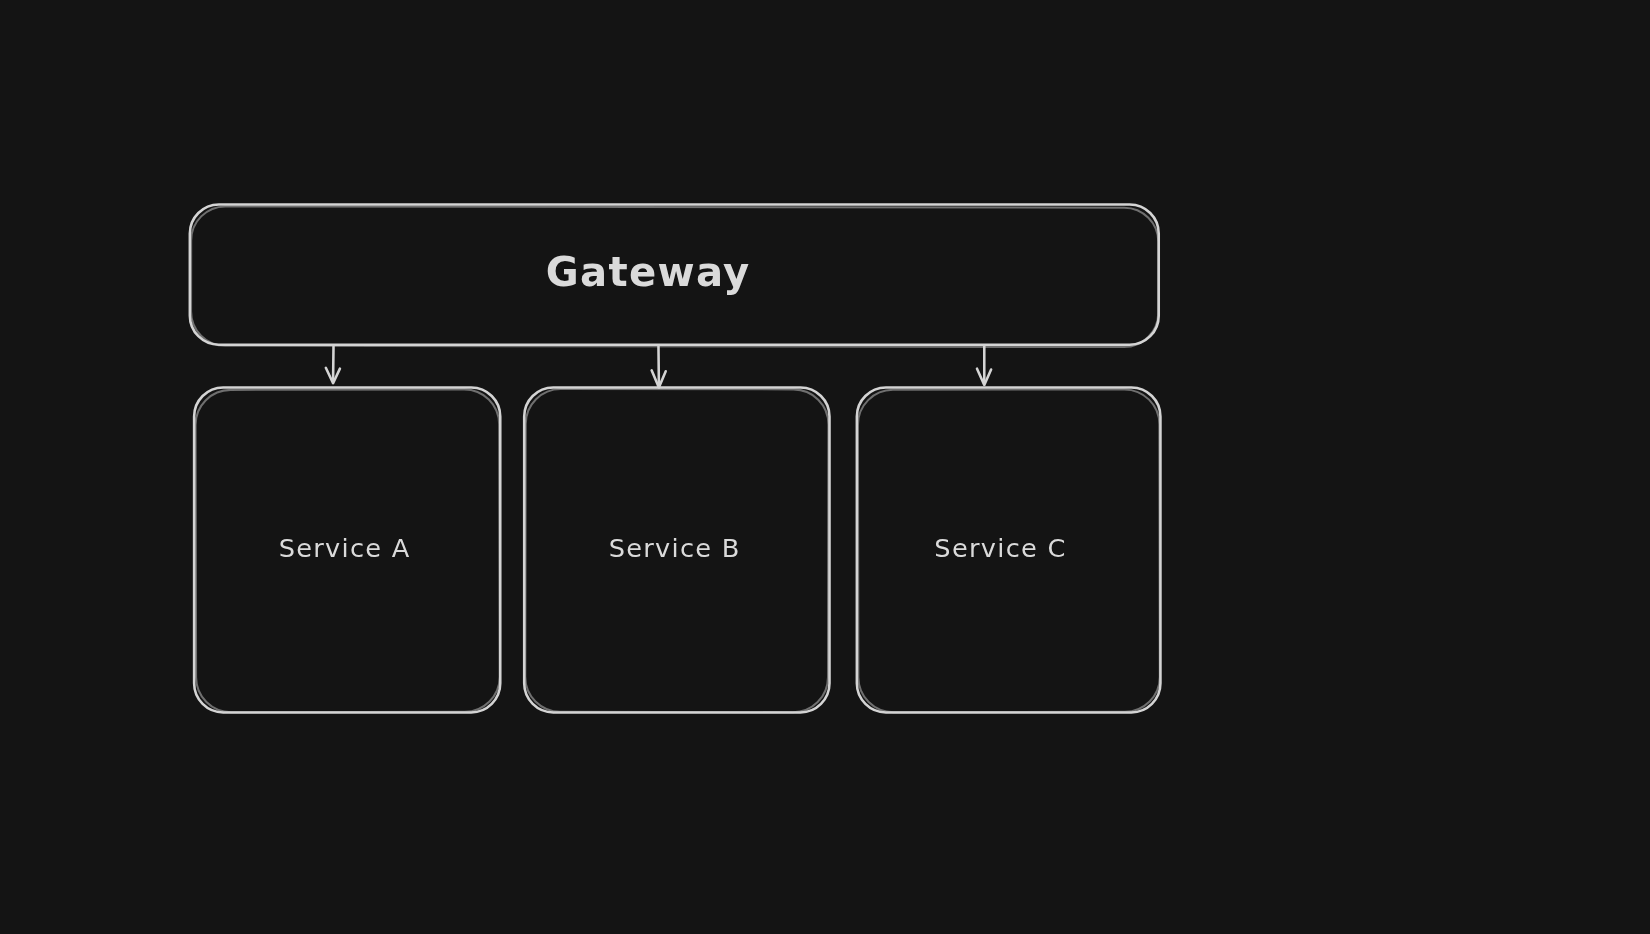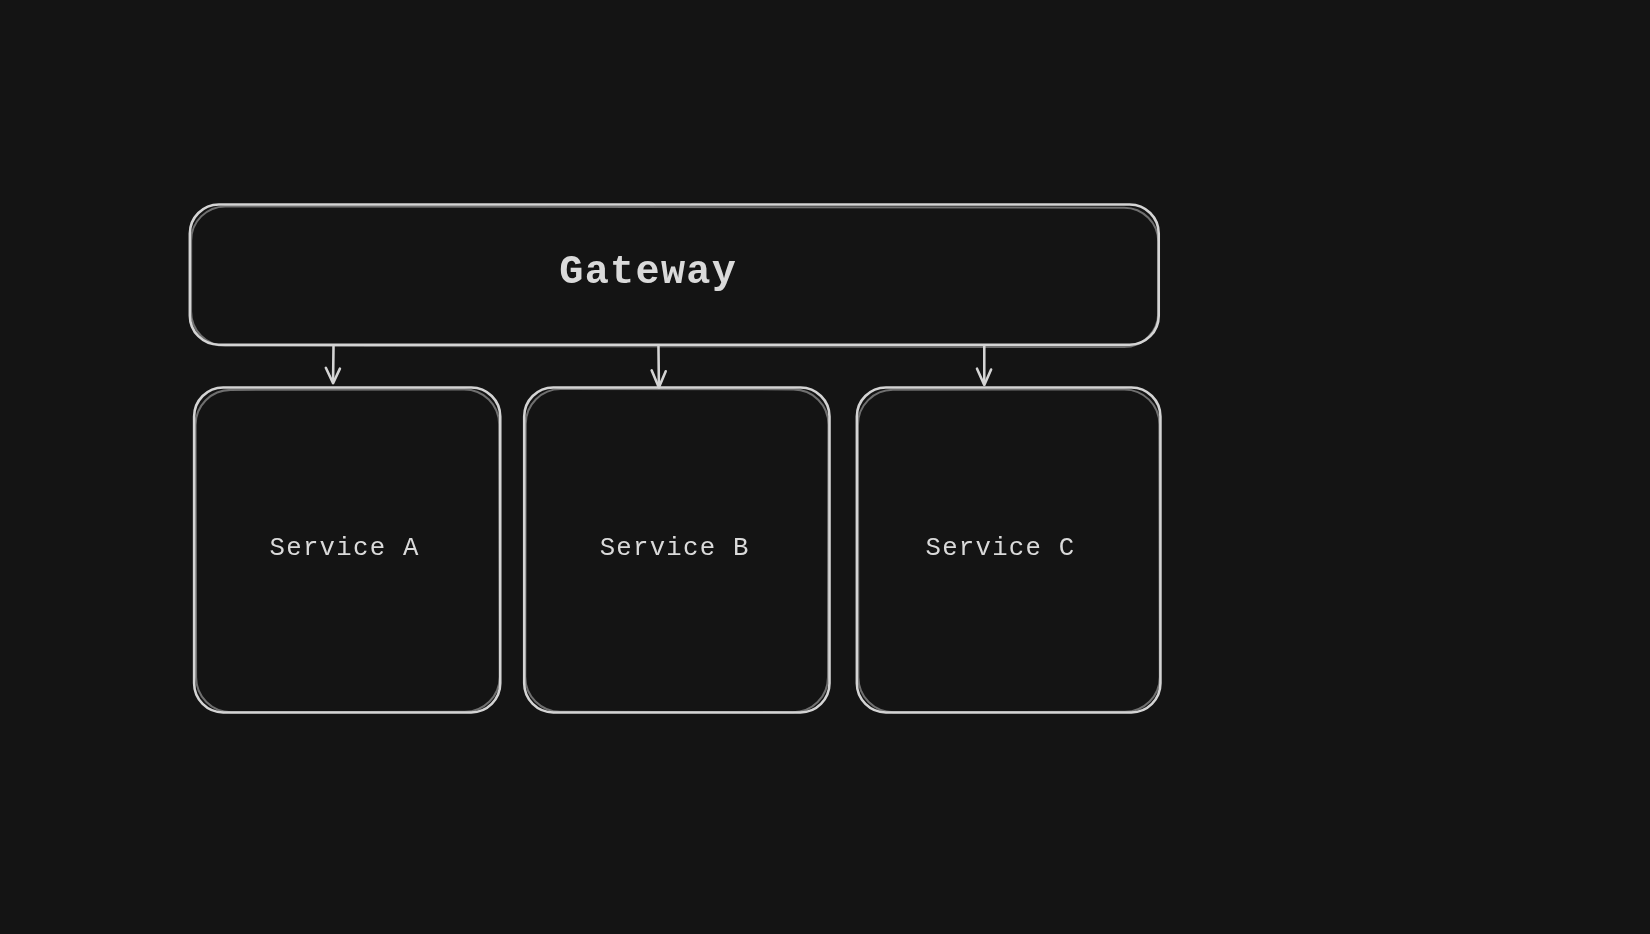--- a/index.html
+++ b/index.html
@@ -14,21 +14,20 @@
     width: 100%;
     height: 100%;
     font-family: "DejaVu Sans", "Liberation Sans", sans-serif;
   }
   .canvas {
     position: relative;
     width: 1411px;
     height: 934px;
     background: var(--bg);
     overflow: hidden;
-    font-family: Liberation Mono, monospace;
   }
   svg { display: block; width: 100%; height: 100%; }
 
   .shape {
     fill: none;
     stroke: var(--stroke);
     stroke-width: 3;
   }
   .shape-pass2 {
     fill: none;

